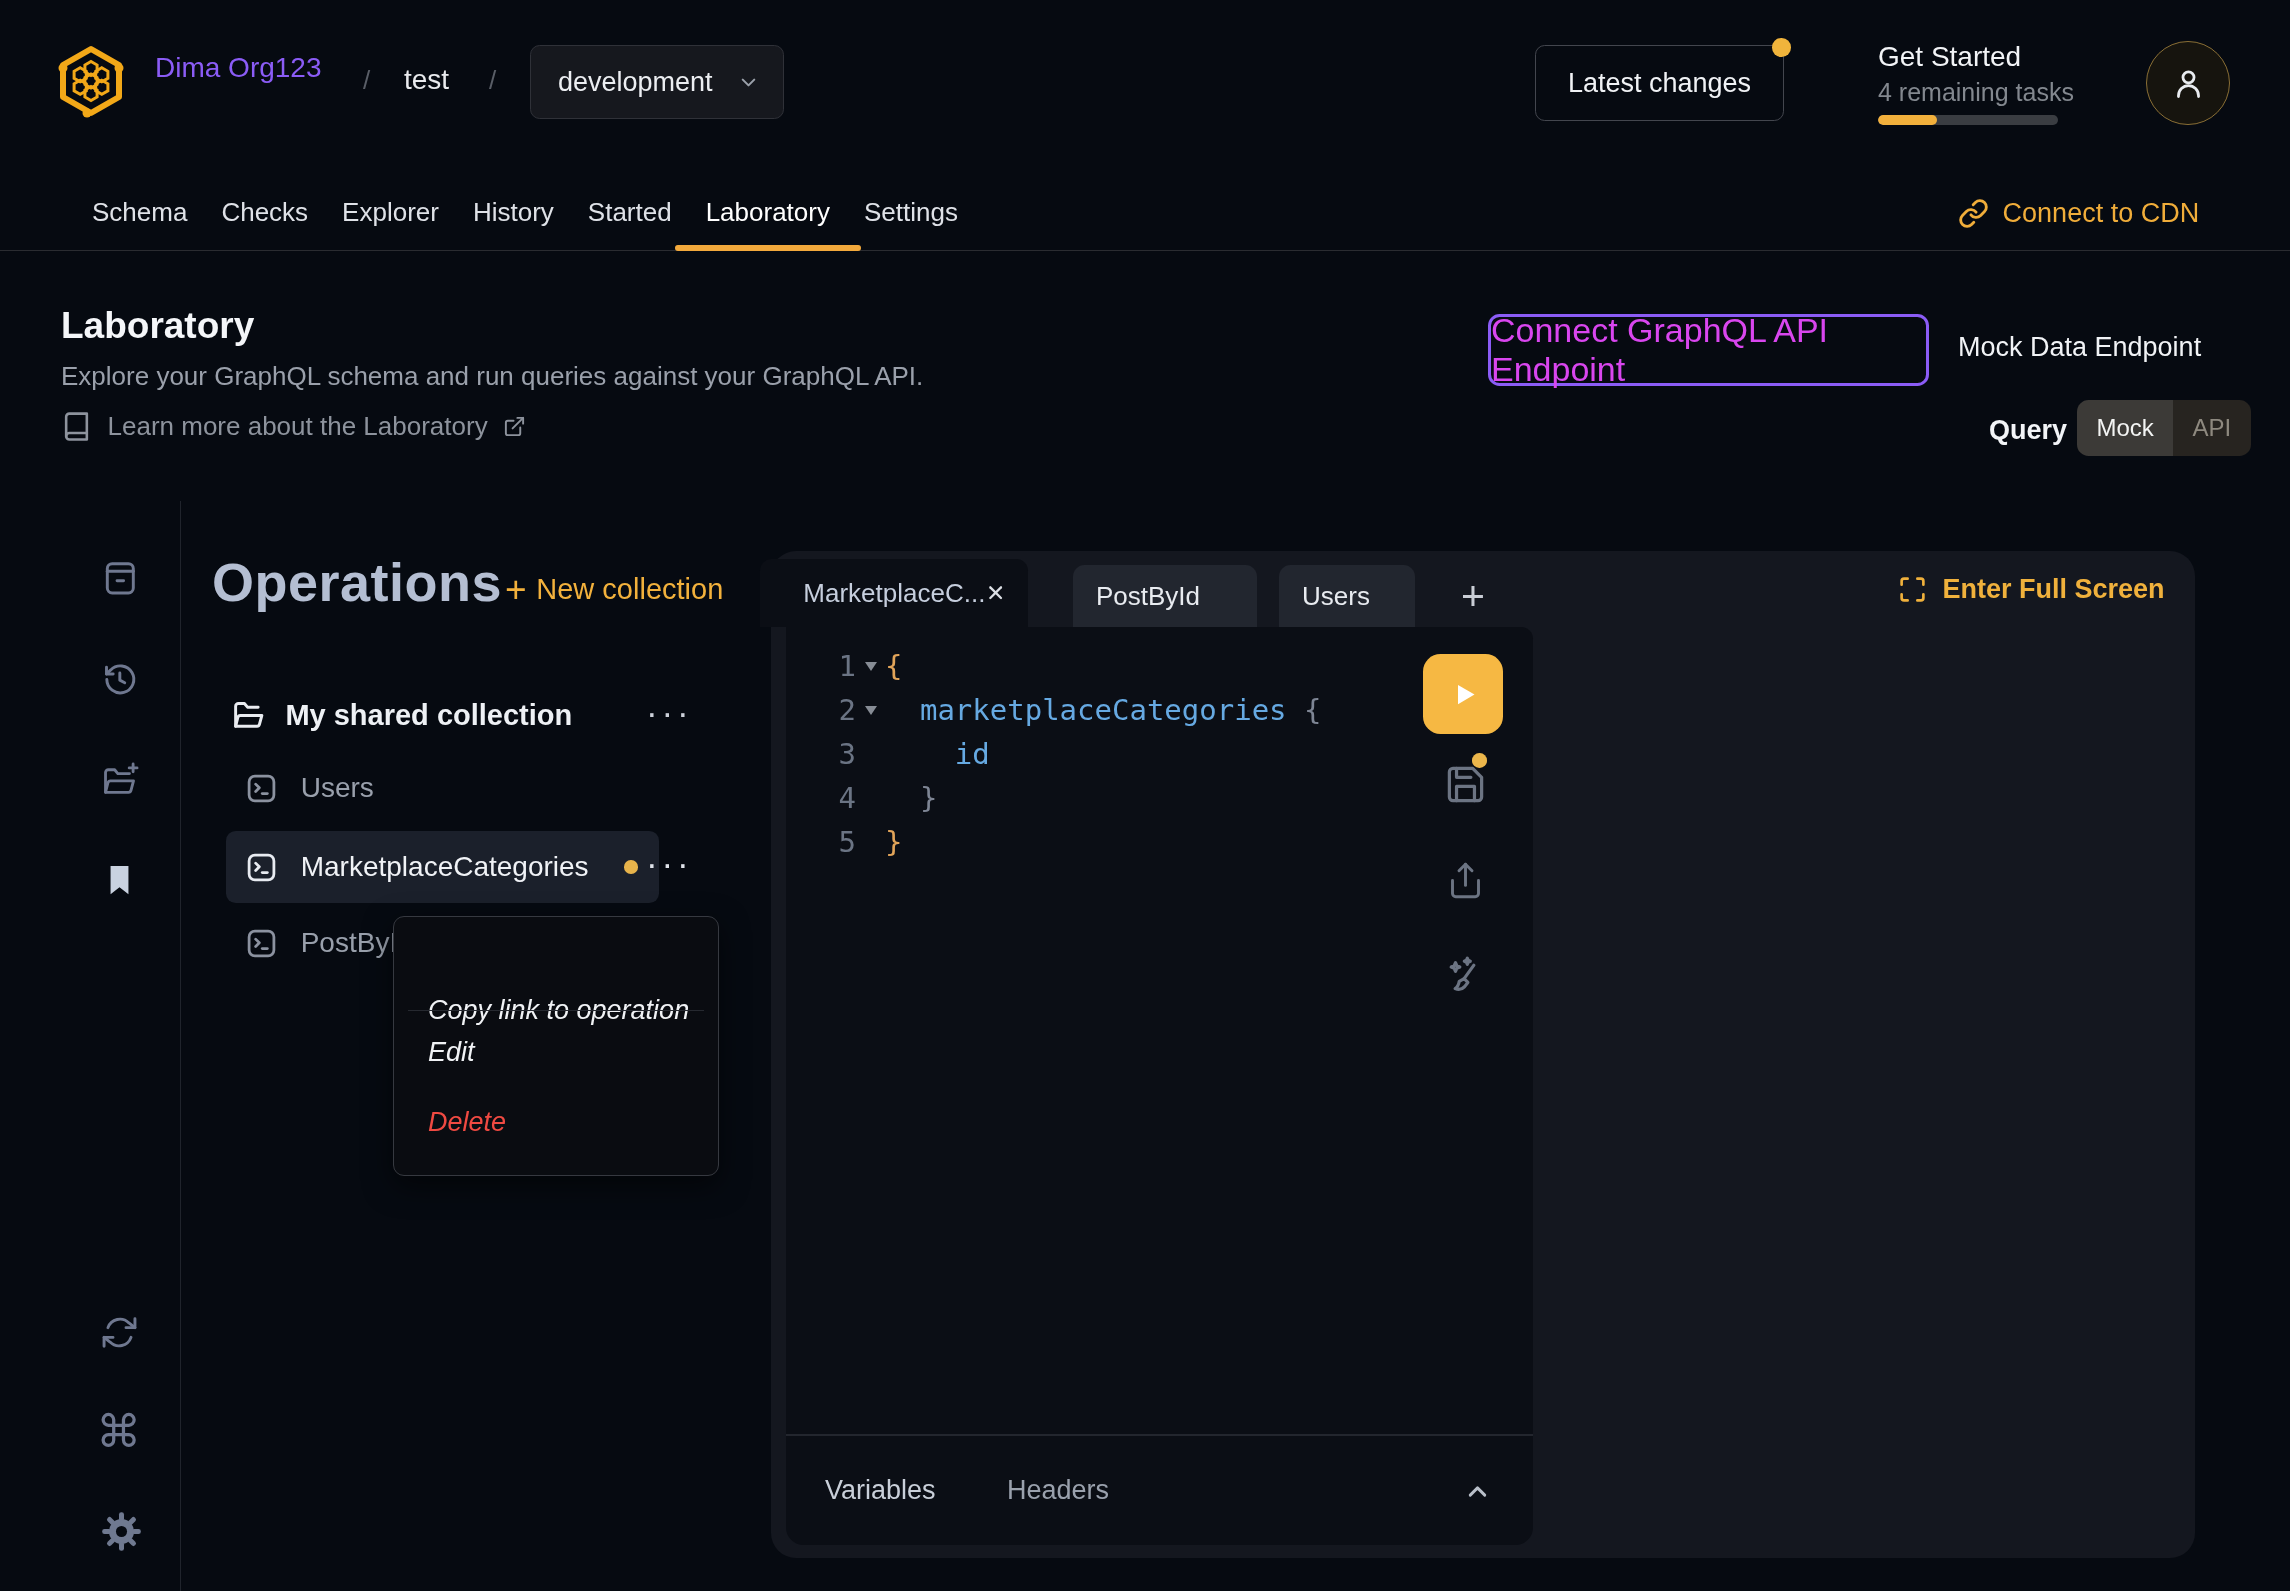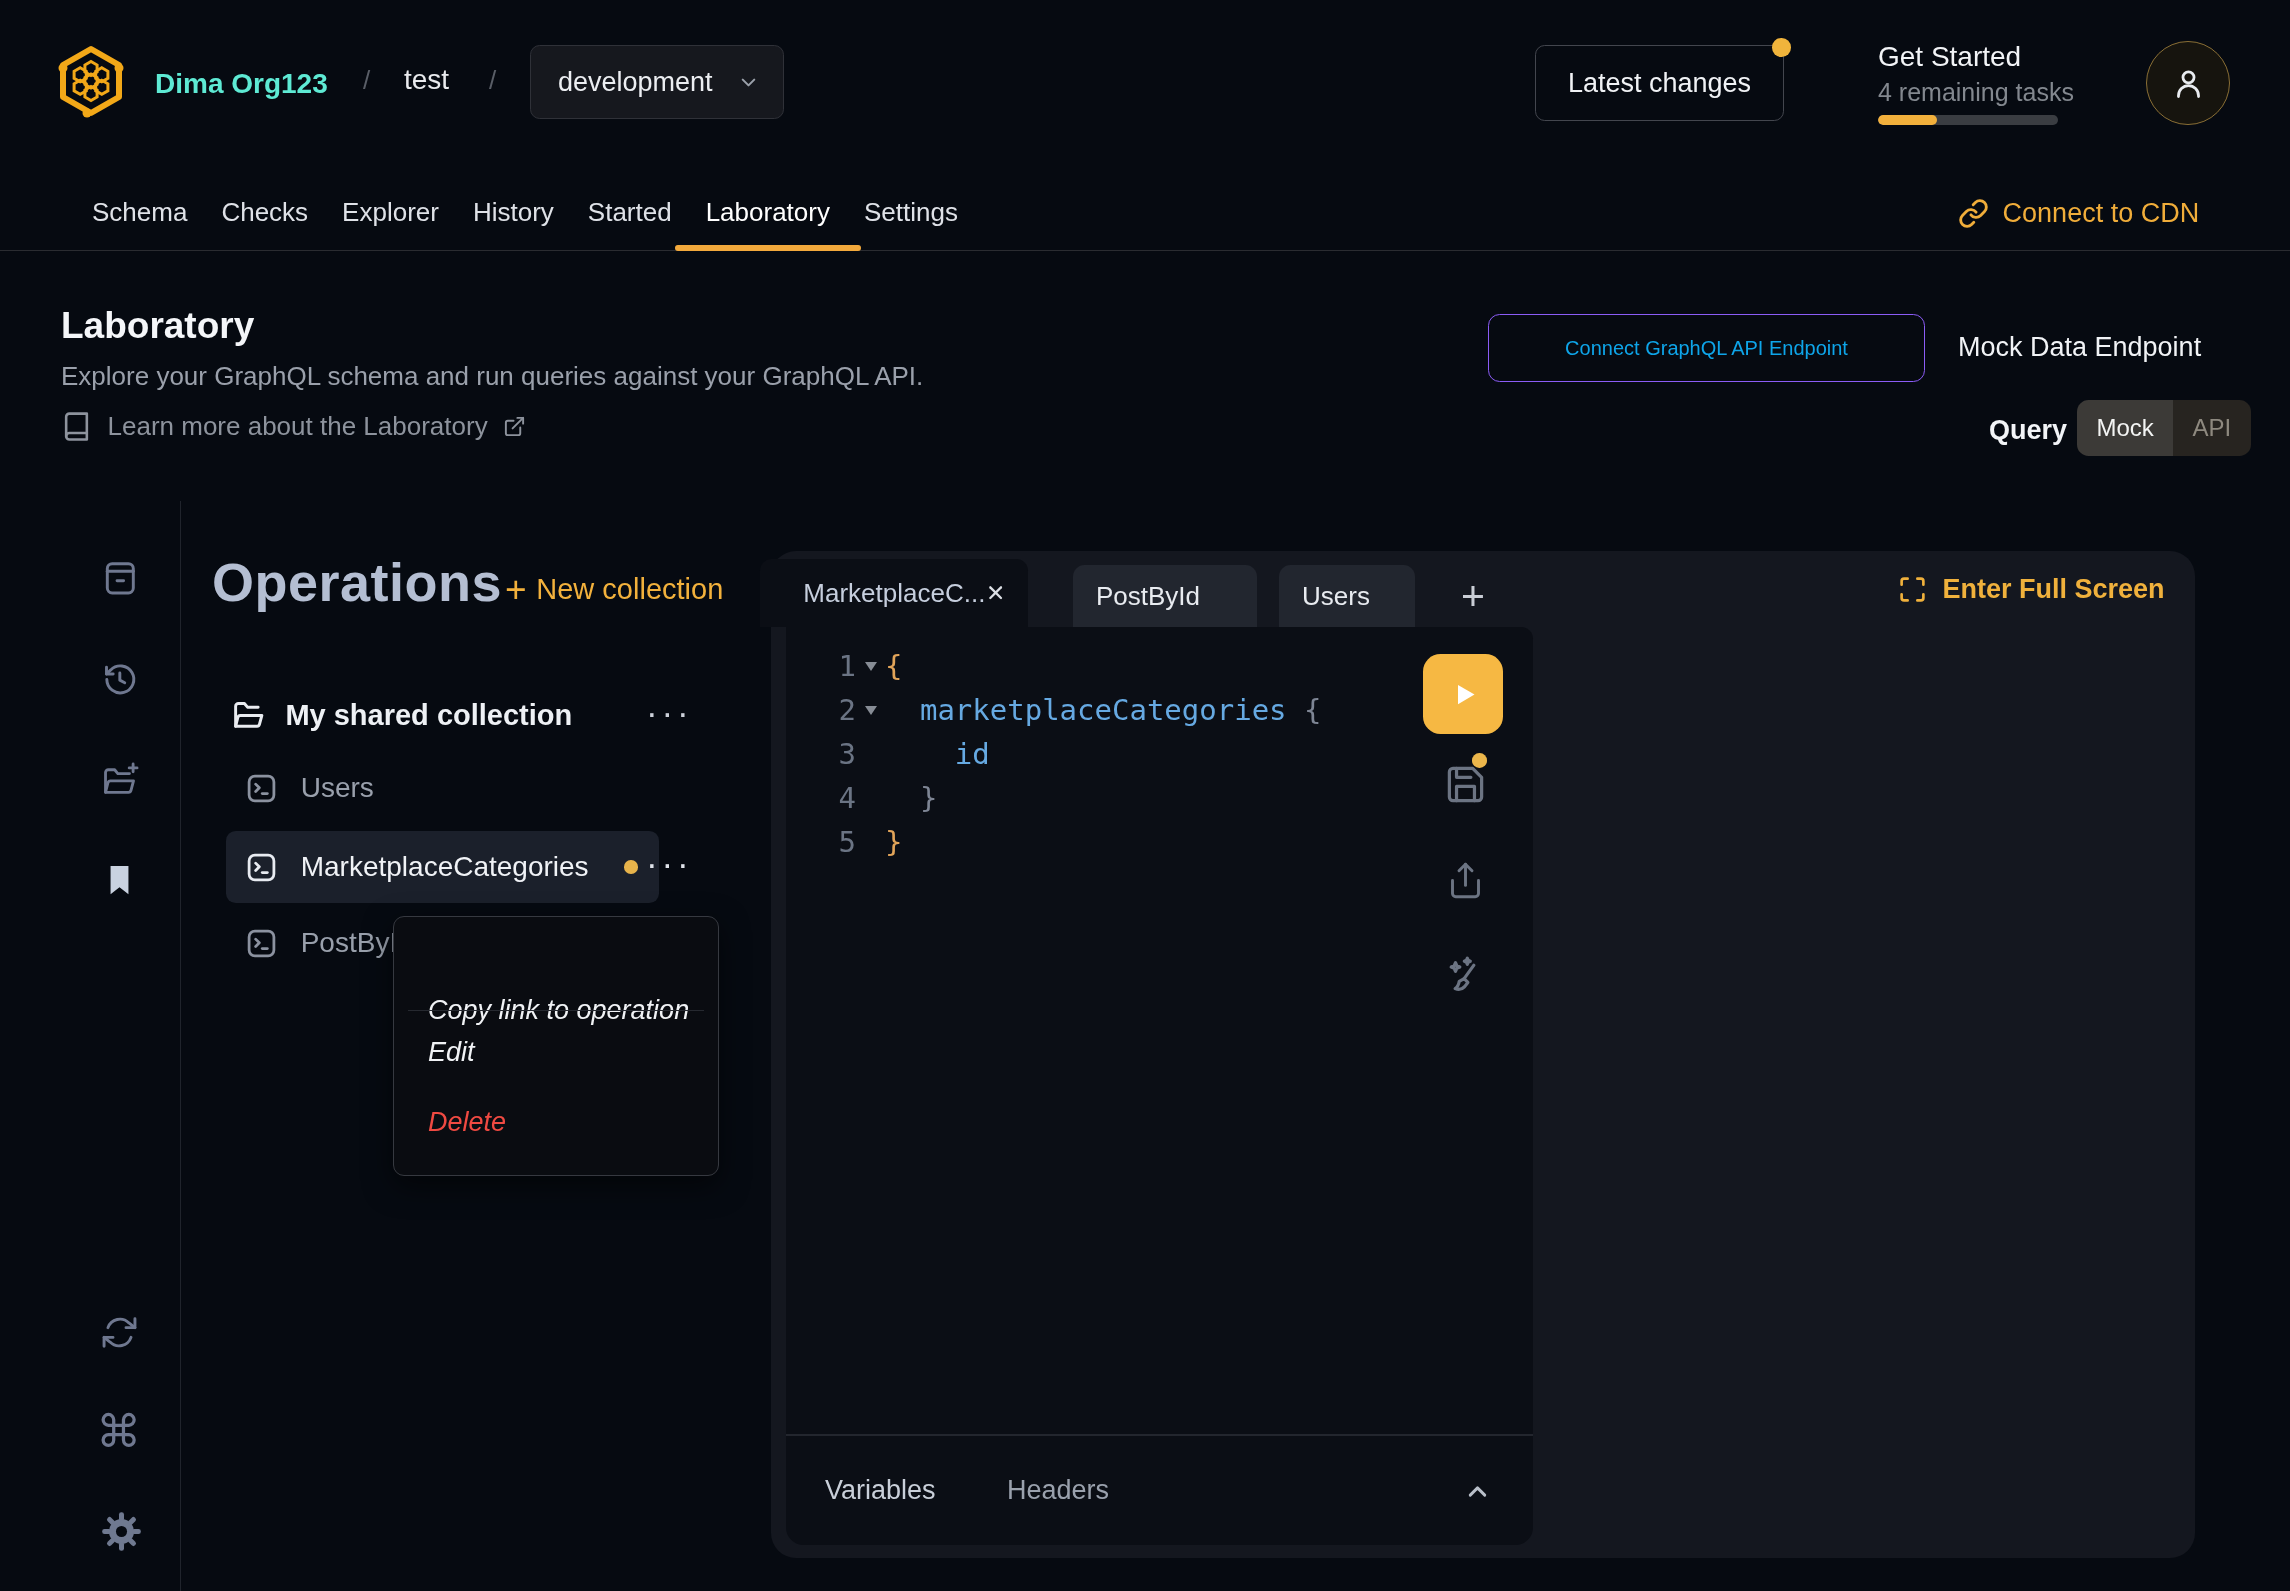--- a/index.html
+++ b/index.html
@@ -3,21 +3,21 @@
 <meta charset="utf-8">
 <style>
   html,body{margin:0;padding:0;background:#060a11;}
   .screen{position:relative;width:2290px;height:1591px;background:#060a11;
           font-family:"Liberation Sans",sans-serif;overflow:hidden;color:#eef0f4;}
   .abs{position:absolute;}
   svg{display:block;}
 
   
   .logo{left:56px;top:43px;}
-  .crumb-org{left:155px;top:68px;font-size:28px;font-weight:700;color:#5eead4;}
+  .crumb-org{left:155px;top:52px;font-size:28px;font-weight:400;color:#8b5cf6;}
   .crumb-sep1{left:363px;top:65px;font-size:26px;color:#595e67;}
   .crumb-graph{left:404px;top:64px;font-size:28px;color:#e9ebee;}
   .crumb-sep2{left:489px;top:65px;font-size:26px;color:#595e67;}
   .variant-btn{left:530px;top:45px;width:254px;height:74px;border-radius:9.7px;
     background:#16181e;border:1px solid #2f3138;display:flex;align-items:center;
     justify-content:space-between;padding:0 23px 0 27px;box-sizing:border-box;cursor:pointer;}
   .variant-btn span{font-size:27px;color:#eceef2;}
   .latest-btn{left:1535px;top:45px;width:247px;height:74px;border-radius:9.7px;
     border:1px solid #43464e;background:transparent;display:flex;align-items:center;
     justify-content:center;font-size:27px;color:#f0f2f5;cursor:pointer;}
@@ -39,22 +39,22 @@
            height:5.8px;background:#f2a93c;border-radius:2.9px;}
   .cdn-link{left:1958px;top:175px;height:76px;display:flex;align-items:center;gap:13.6px;
             color:#f0ad3a;font-size:27px;font-weight:500;cursor:pointer;}
 
   
   .page-title{left:61px;top:305px;font-size:37px;font-weight:600;color:#f4f6f9;}
   .page-desc{left:61px;top:361px;font-size:26px;color:#9aa0ab;}
   .learn-more{left:61px;top:411px;display:flex;align-items:center;gap:15.5px;color:#8d939d;
               font-size:26px;cursor:pointer;}
   .connect-btn{left:1488px;top:314px;width:435px;height:66px;border-radius:11.6px;
-    border:1px solid #8b5cf6;background:transparent;display:flex;align-items:center;
-    justify-content:center;font-size:20px;color:#0ea5e9;cursor:pointer;}
+    border:3px solid #8b5cf6;background:transparent;display:flex;align-items:center;
+    justify-content:center;font-size:34px;color:#d946ef;cursor:pointer;}
   .mock-btn{left:1958px;top:314px;height:66px;display:flex;align-items:center;
     font-size:27px;color:#f1f3f6;cursor:pointer;}
   .query-label{left:1989px;top:415px;font-size:27px;font-weight:700;color:#f2f4f7;}
   .mode-toggle{left:2077px;top:400px;display:inline-flex;border-radius:11.6px;overflow:hidden;height:56px;cursor:pointer;}
   .seg{display:flex;align-items:center;padding:0 19.4px;font-size:24px;}
   .seg-active{background:#3c3a37;color:#f3f4f3;}
   .seg-inactive{background:#272420;color:#8e897f;}
 
   
   .rail-divider{left:180px;top:501px;width:1px;height:1091px;background:#20242c;}

